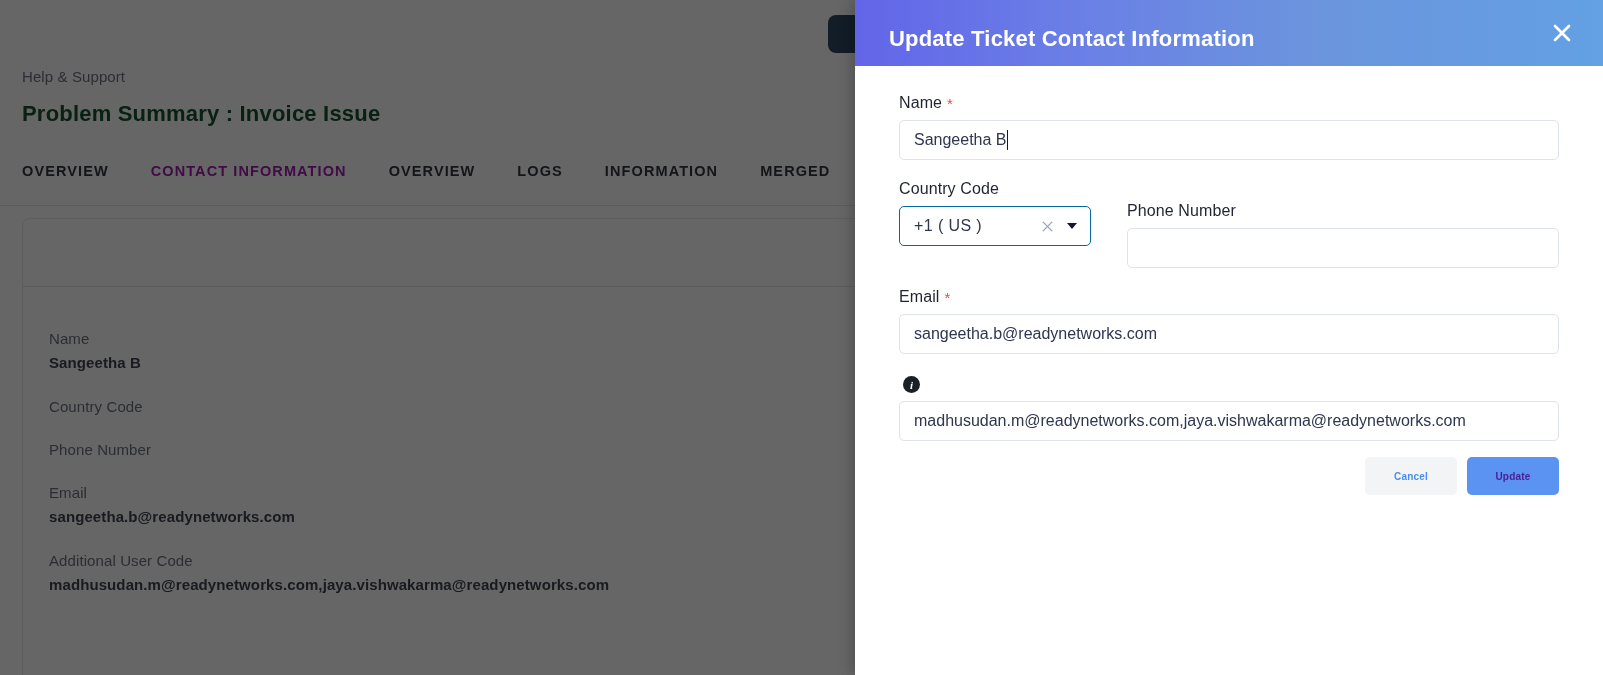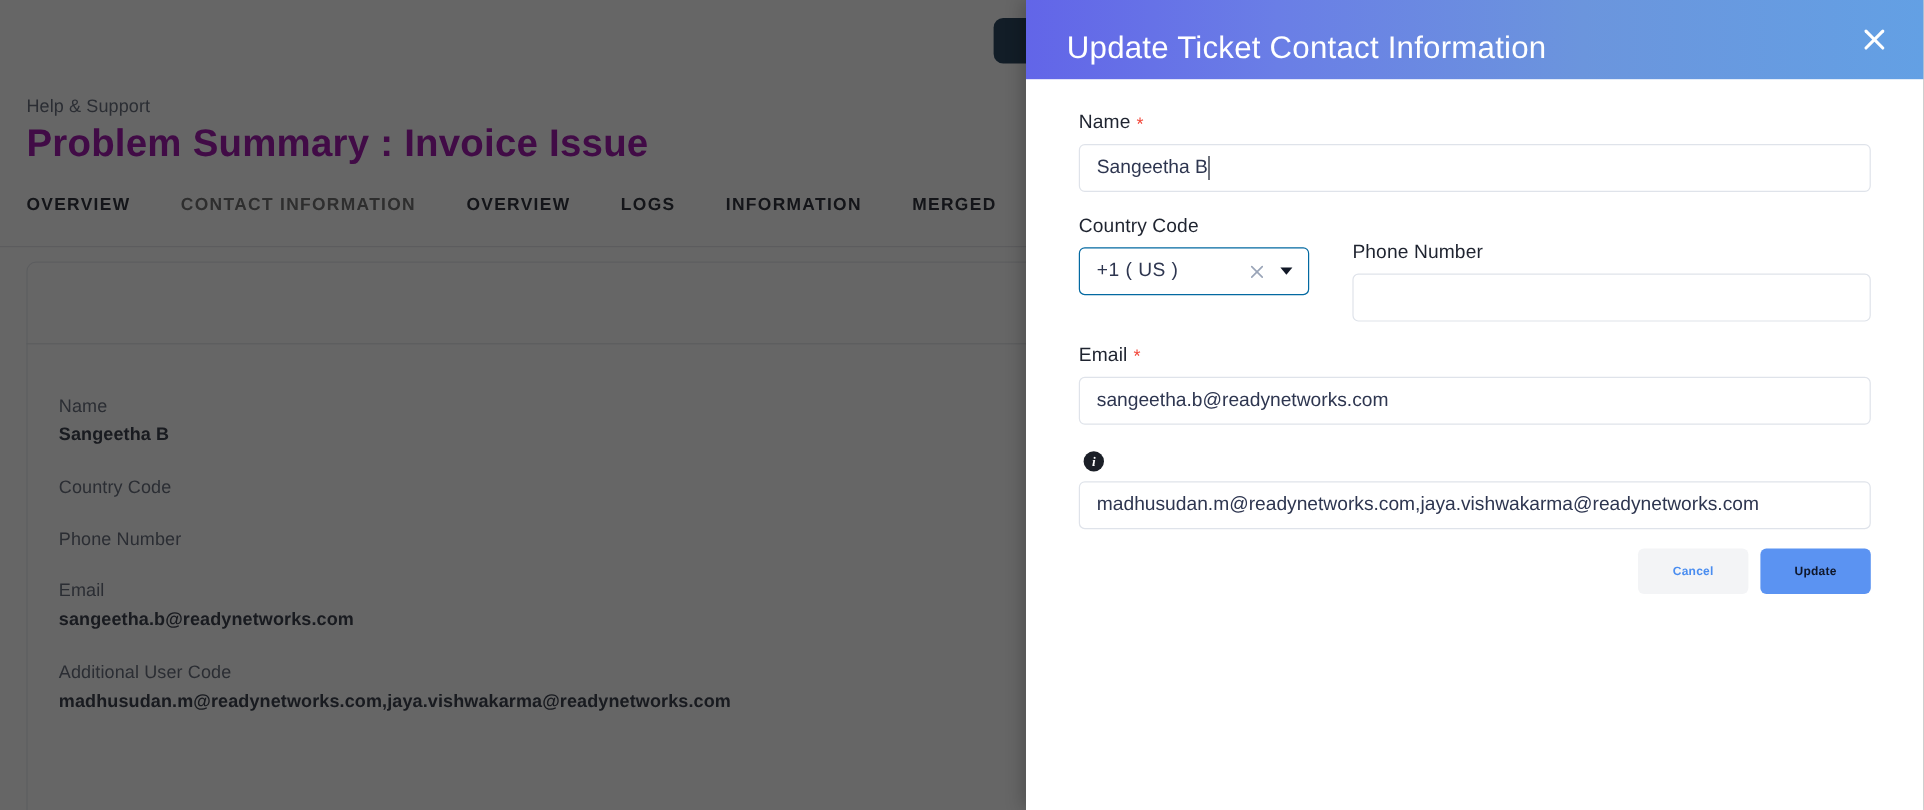--- a/index.html
+++ b/index.html
@@ -21,35 +21,35 @@
     position: absolute; left: 0; top: 0; width: 1603px; height: 68px;
     background: #ffffff;
   }
   .bg-action-btn {
     position: absolute; left: 828px; top: 15px;
     width: 70px; height: 38px;
     border-radius: 8px;
     background: #2e4a63;
   }
   .bg-breadcrumb {
-    position: absolute; left: 22px; top: 80px;
+    position: absolute; left: 22px; top: 68px;
     font-size: 15px; color: #6b7280; letter-spacing: .1px;
   }
   .bg-title {
     position: absolute; left: 22px; top: 101px;
-    font-size: 32px; font-weight: 700; color: #a21caf; letter-spacing: .2px; text-align: center;
+    font-size: 22px; font-weight: 700; color: #14532d; letter-spacing: .2px; text-align: center;
   }
   .bg-tabs {
     position: absolute; left: 22px; top: 163px;
     display: flex; align-items: center; gap: 42px;
     font-size: 14.5px; font-weight: 700; letter-spacing: 1.1px;
     color: #32363f;
     white-space: nowrap;
   }
-  .bg-tabs .tab.active { color: #737373; }
+  .bg-tabs .tab.active { color: #a21caf; }
   .bg-tabs-underline {
     position: absolute; left: 0; top: 205px; width: 1603px; height: 1px;
     background: #e5e7eb;
   }
   .bg-card {
     position: absolute; left: 22px; top: 218px;
     width: 1559px; height: 560px;
     background: #ffffff;
     border: 1px solid #e7e9ee;
     border-radius: 8px;
@@ -84,21 +84,21 @@
     display: flex; flex-direction: column;
   }
   .modal-header {
     position: relative;
     height: 66px; flex: 0 0 66px;
     background: linear-gradient(90deg, #6265e8 0%, #6a7ee6 28%, #6b95dd 62%, #63a0e4 100%);
     display: flex; align-items: center;
     padding: 0 26px 0 34px;
   }
   .modal-title {
-    color: #ffffff; font-size: 26px; font-weight: 400; letter-spacing: .2px; margin-top: 12px;
+    color: #ffffff; font-size: 22px; font-weight: 700; letter-spacing: .2px; margin-top: 12px;
   }
   .modal-close {
     position: absolute; right: 24px; top: 50%; transform: translateY(-50%);
     width: 34px; height: 34px;
     display: flex; align-items: center; justify-content: center;
     cursor: pointer;
   }
   .modal-close svg { width: 24px; height: 24px; }
 
   .modal-body { padding: 28px 44px 0 44px; }
@@ -175,21 +175,21 @@
   }
   .btn {
     height: 38px; min-width: 92px;
     border: none; border-radius: 5px;
     font-family: "Liberation Sans", sans-serif;
     font-size: 10px; font-weight: 700; letter-spacing: .2px;
     cursor: pointer;
     padding: 0 18px;
   }
   .btn-cancel { background: #f3f4f6; color: #4a8df0; }
-  .btn-update { background: #5b93f2; color: #0f172a; }
+  .btn-update { background: #5b93f2; color: #4c1d95; }
 </style>
 </head>
 <body>
 
 <div id="root">
 
   <div id="bg-page">
 
     <div class="bg-topbar">
       <div class="bg-action-btn"></div>

